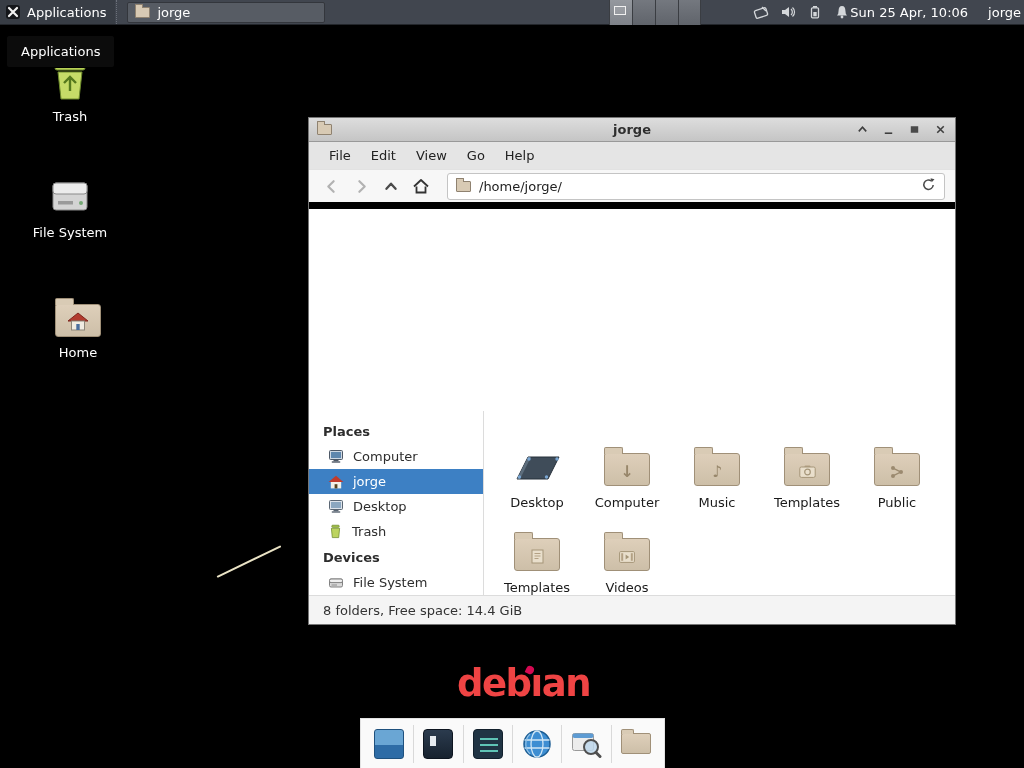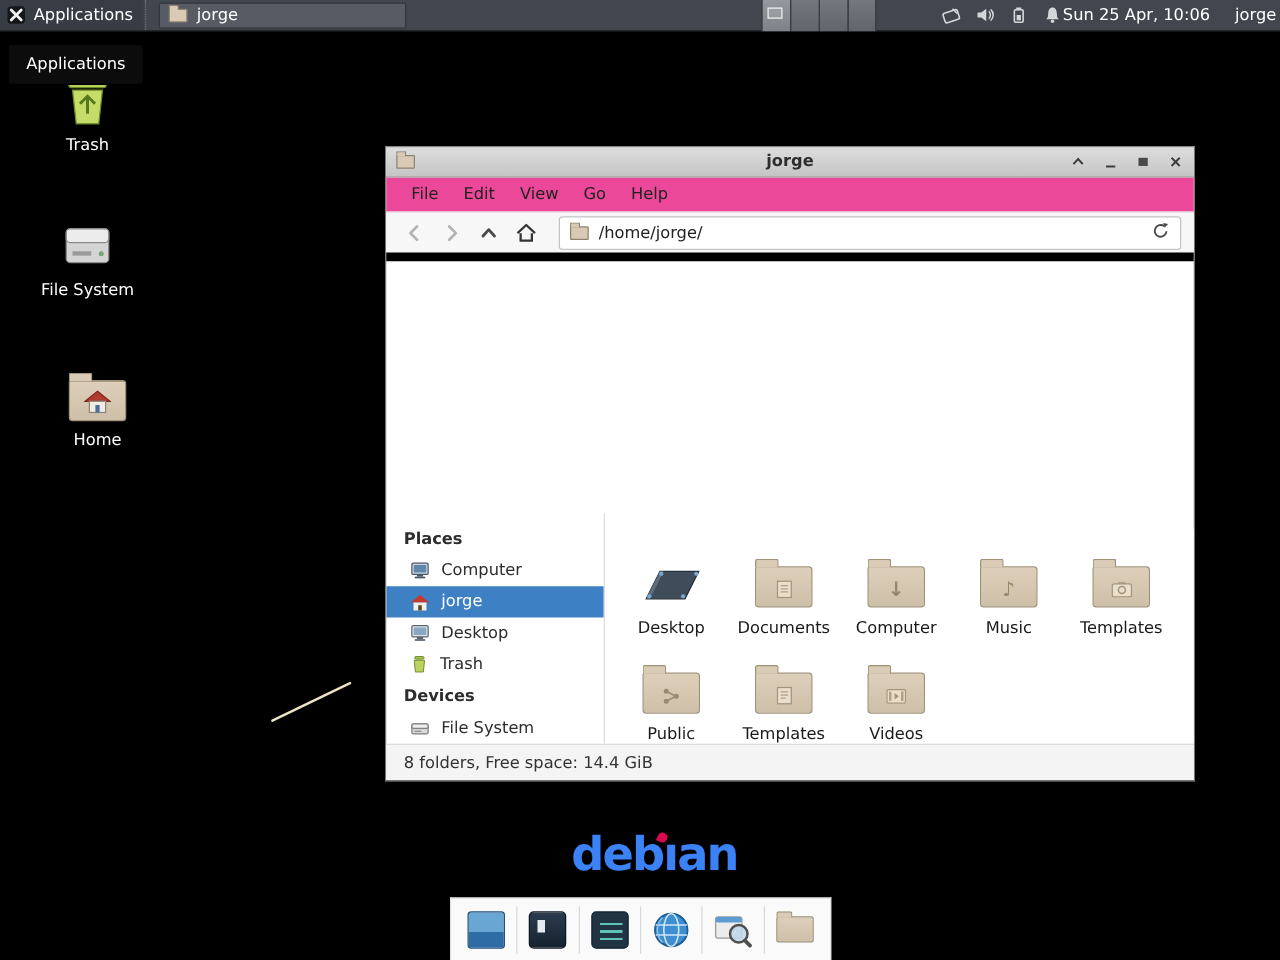--- a/index.html
+++ b/index.html
@@ -42,21 +42,21 @@
     border-radius:3px; padding:8px 14px; z-index:50;
   }
 
   
   .desk-icon { position:absolute; width:96px; text-align:center; color:#fff; }
   .desk-icon .ic { height:48px; display:flex; align-items:center; justify-content:center; }
   .desk-icon .lbl { margin-top:5px; text-shadow:0 1px 2px rgba(0,0,0,.95); }
   .stray-line { position:absolute; left:217px; top:576px; width:71px; height:2px; background:#ebe4c6; transform:rotate(-25.8deg); transform-origin:left center; border-radius:1px; }
 
   
-  .debian-logo { position:absolute; left:457px; top:662px; color:#3b82f6; font-weight:bold; font-size:37px; letter-spacing:-1.5px; }
+  .debian-logo { position:absolute; left:457px; top:662px; color:#ef4444; font-weight:bold; font-size:37px; letter-spacing:-1.5px; }
   .debian-logo .dot { position:absolute; left:69px; top:4px; width:8px; height:8px; border-radius:50% 50% 50% 0; background:#d70a53; transform:rotate(25deg); }
 
   
   .folder-xs { display:inline-block; width:15px; height:11px; background:#d8cab4; border:1px solid #8f8270; border-radius:1px; position:relative; }
   .folder-xs::before { content:""; position:absolute; top:-4px; left:-1px; width:6px; height:3px; background:#d8cab4; border:1px solid #8f8270; border-bottom:none; border-radius:1px 1px 0 0; }
   .ficon { width:60px; height:52px; position:relative; display:flex; align-items:center; justify-content:center; }
   .folder-lg { width:46px; height:33px; background:linear-gradient(180deg,#decfba,#cdbfa8); border:1px solid #a09078; border-radius:2px 3px 3px 3px; position:relative; margin-top:8px; }
   .folder-lg::before { content:""; position:absolute; top:-7px; left:-1px; width:17px; height:6px; background:#d9cbb5; border:1px solid #a09078; border-bottom:none; border-radius:2px 2px 0 0; }
   .emblem { position:absolute; left:0; right:0; top:13px; bottom:0; display:flex; align-items:center; justify-content:center; color:#97866a; font-size:16px; font-weight:bold; }
   .folder-dock { width:30px; height:21px; background:linear-gradient(180deg,#decfba,#cdbfa8); border:1px solid #a09078; border-radius:2px; position:relative; }
@@ -68,21 +68,21 @@
     background:#fff; border:1px solid #767676; box-shadow:0 10px 30px rgba(0,0,0,.65);
     display:flex; flex-direction:column;
   }
   .titlebar {
     height:24px; flex:0 0 24px; background:linear-gradient(#dddddd,#c5c5c5);
     border-bottom:1px solid #999; display:flex; align-items:center; padding:0 8px; position:relative;
   }
   .title-text { position:absolute; left:0; right:0; text-align:center; font-weight:bold; color:#2e2e2e; }
   .title-btns { margin-left:auto; display:flex; align-items:center; gap:12px; z-index:2; }
   .tbtn { width:14px; height:14px; display:flex; align-items:center; justify-content:center; }
-  .menubar { height:28px; flex:0 0 28px; background:#ec4899; border-bottom:1px solid #e2e2e2; display:flex; align-items:center; padding:0 10px; color:#222; }
+  .menubar { height:28px; flex:0 0 28px; background:#e5e5e5; border-bottom:1px solid #e2e2e2; display:flex; align-items:center; padding:0 10px; color:#222; }
   .menu-item { padding:4px 10px; }
   .toolbar { height:39px; flex:0 0 39px; background:#f7f7f7; border-bottom:7px solid #000000; display:flex; align-items:center; padding:0 10px; gap:6px; }
   .navbtn { width:24px; height:24px; display:flex; align-items:center; justify-content:center; }
   .pathbar { flex:1; height:27px; background:#fff; border:1px solid #c4c4c4; border-radius:3px; display:flex; align-items:center; gap:8px; padding:0 8px; margin-left:8px; color:#222; }
   .pathbar .ptext { flex:1; }
   .win-body { flex:1; display:flex; min-height:0;align-items:flex-end; }
   .sidebar { width:175px; flex:0 0 175px; border-right:1px solid #dcdcdc; padding-top:7px; color:#2d2d2d; overflow:hidden; }
   .side-header { font-weight:bold; padding:6px 14px 5px 14px; }
   .side-item { display:flex; align-items:center; gap:9px; padding:5px 10px 5px 19px; }
   .side-item.selected { background:#3d80c4; color:#fff; }
@@ -341,32 +341,20 @@
               <polygon points="7,37 18,15 21,15 10,37" fill="#5d6d7c"></polygon>
               <circle cx="19" cy="17" r="1.7" fill="#7aa6d2"></circle>
               <circle cx="47" cy="17" r="1.7" fill="#7aa6d2"></circle>
               <circle cx="36.5" cy="35" r="1.7" fill="#7aa6d2"></circle>
               <circle cx="9.5" cy="35" r="1.7" fill="#7aa6d2"></circle>
             </svg>
           </div>
           <span class="file-label">Desktop</span>
         </div>
 
-        <div class="file">
-          <div class="ficon">
-            <div class="folder-lg"></div>
-            <div class="emblem">
-              <svg width="13" height="15" viewBox="0 0 13 15">
-                  <rect x="1" y="1" width="11" height="13" fill="#e9dfcc" stroke="#a59578"></rect>
-                  <path d="M3.5 4.5 h6 M3.5 7 h6 M3.5 9.5 h6" stroke="#b3a184"></path>
-                </svg>
-            </div>
-          </div>
-          <span class="file-label">Documents</span>
-        </div>
 
         <div class="file">
           <div class="ficon">
             <div class="folder-lg"></div>
             <div class="emblem">↓</div>
           </div>
           <span class="file-label">Computer</span>
         </div>
 
         <div class="file">

